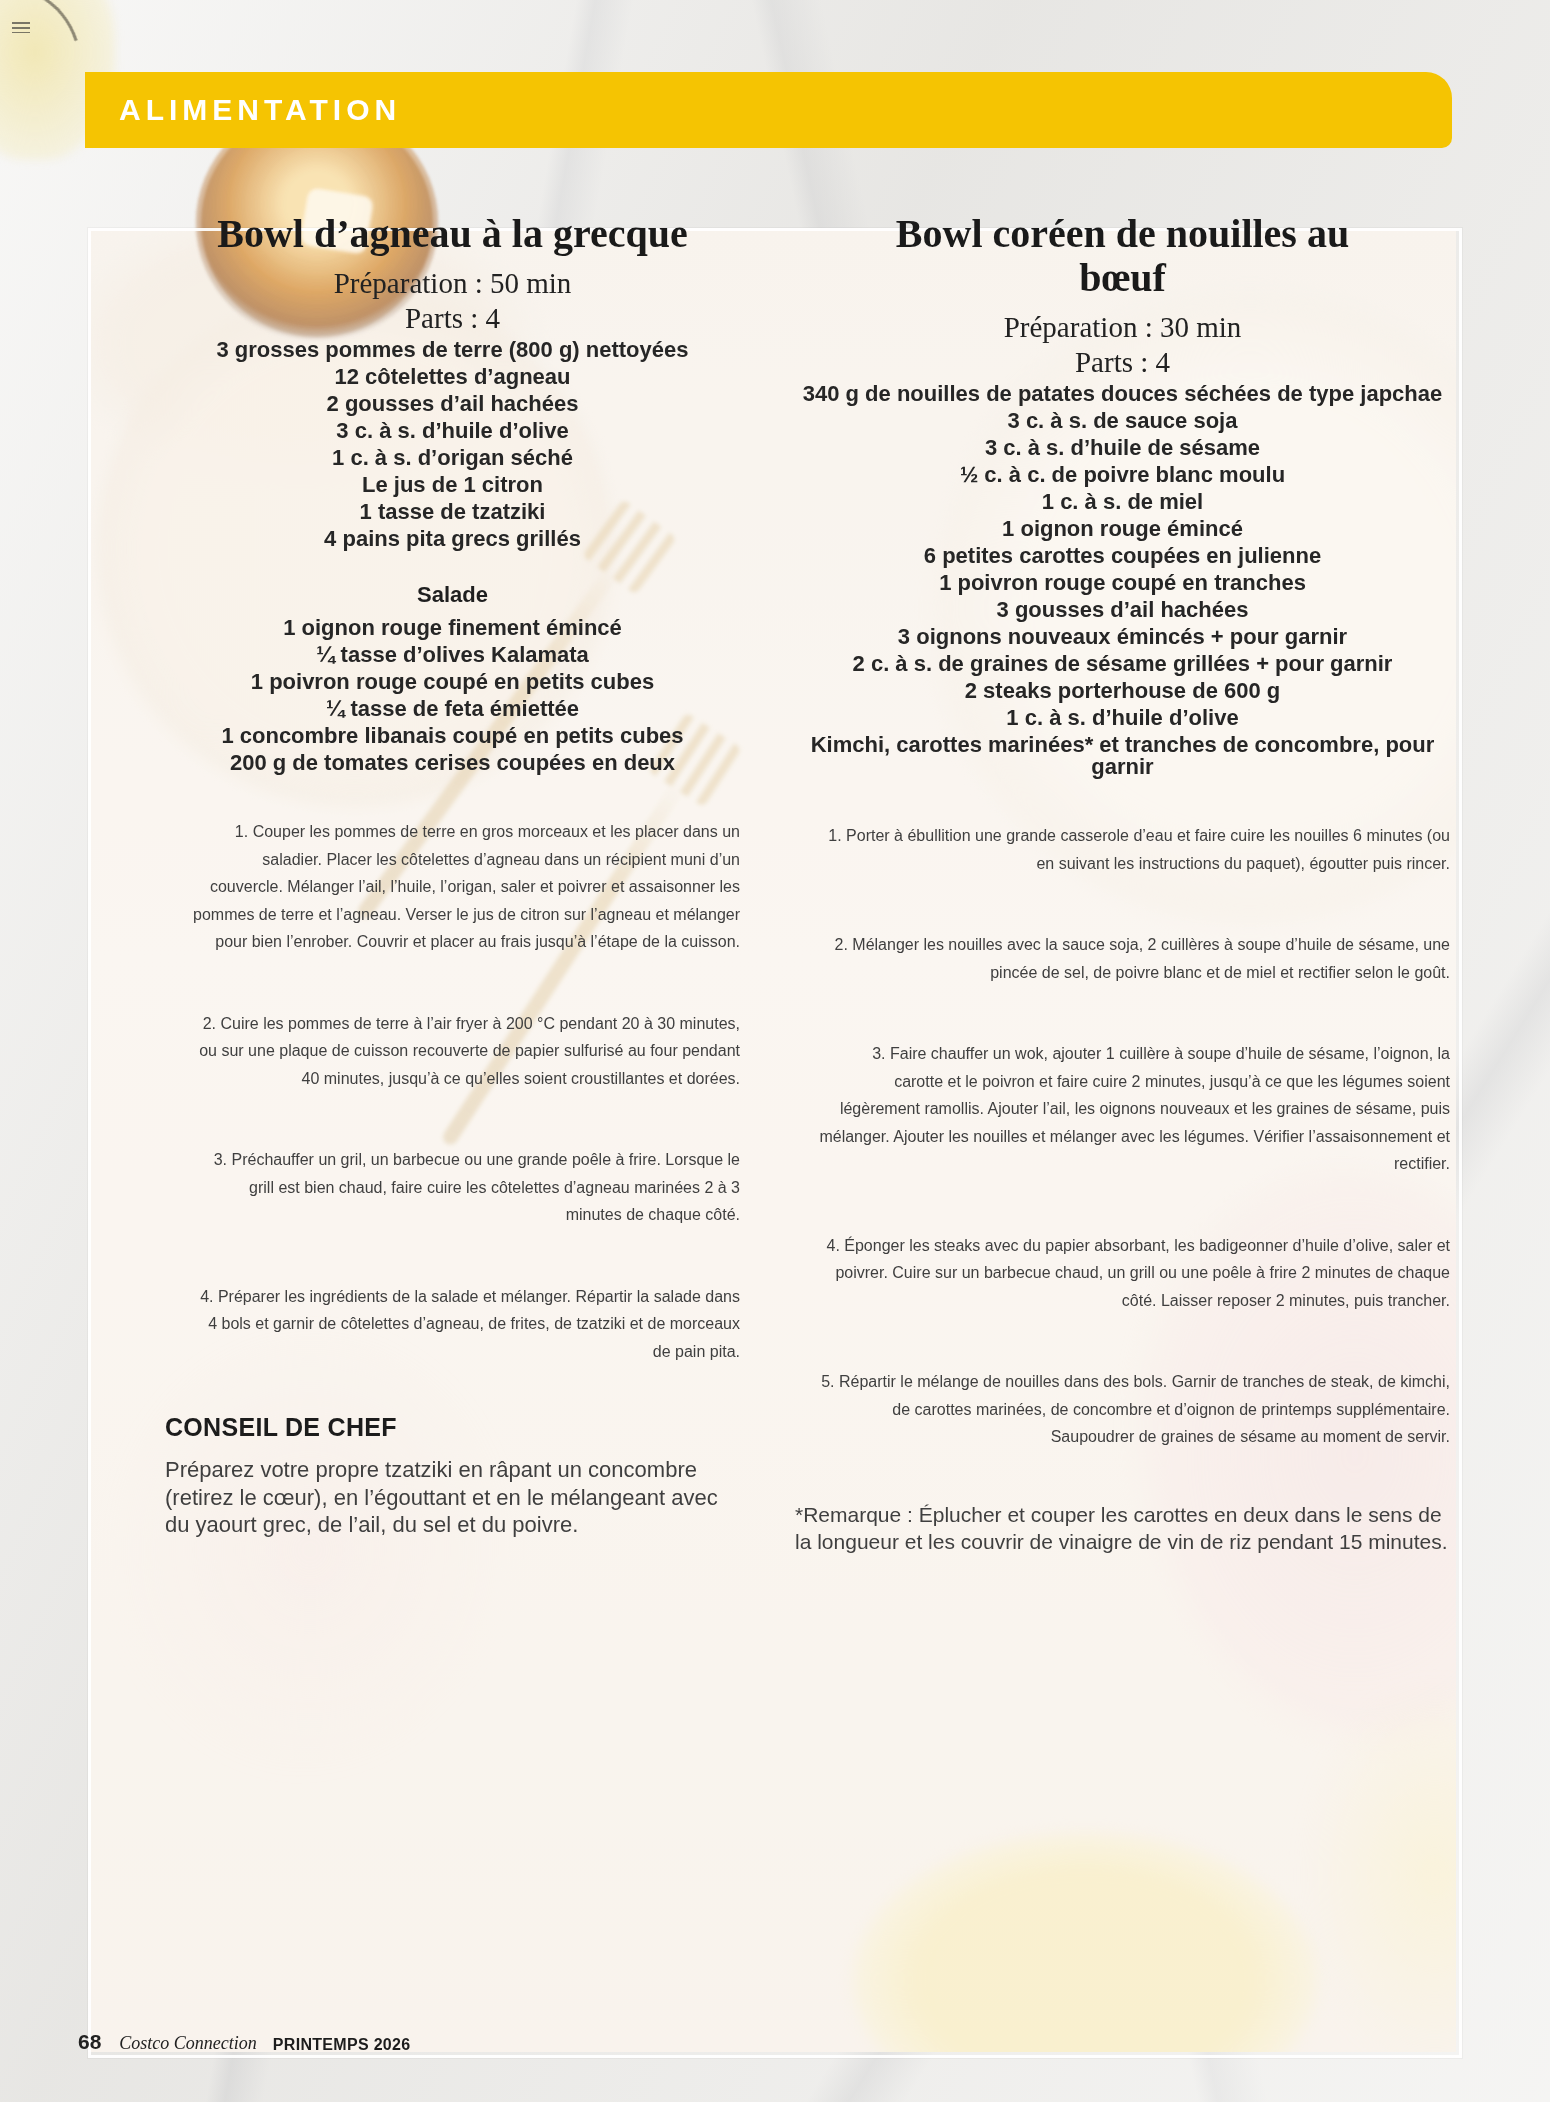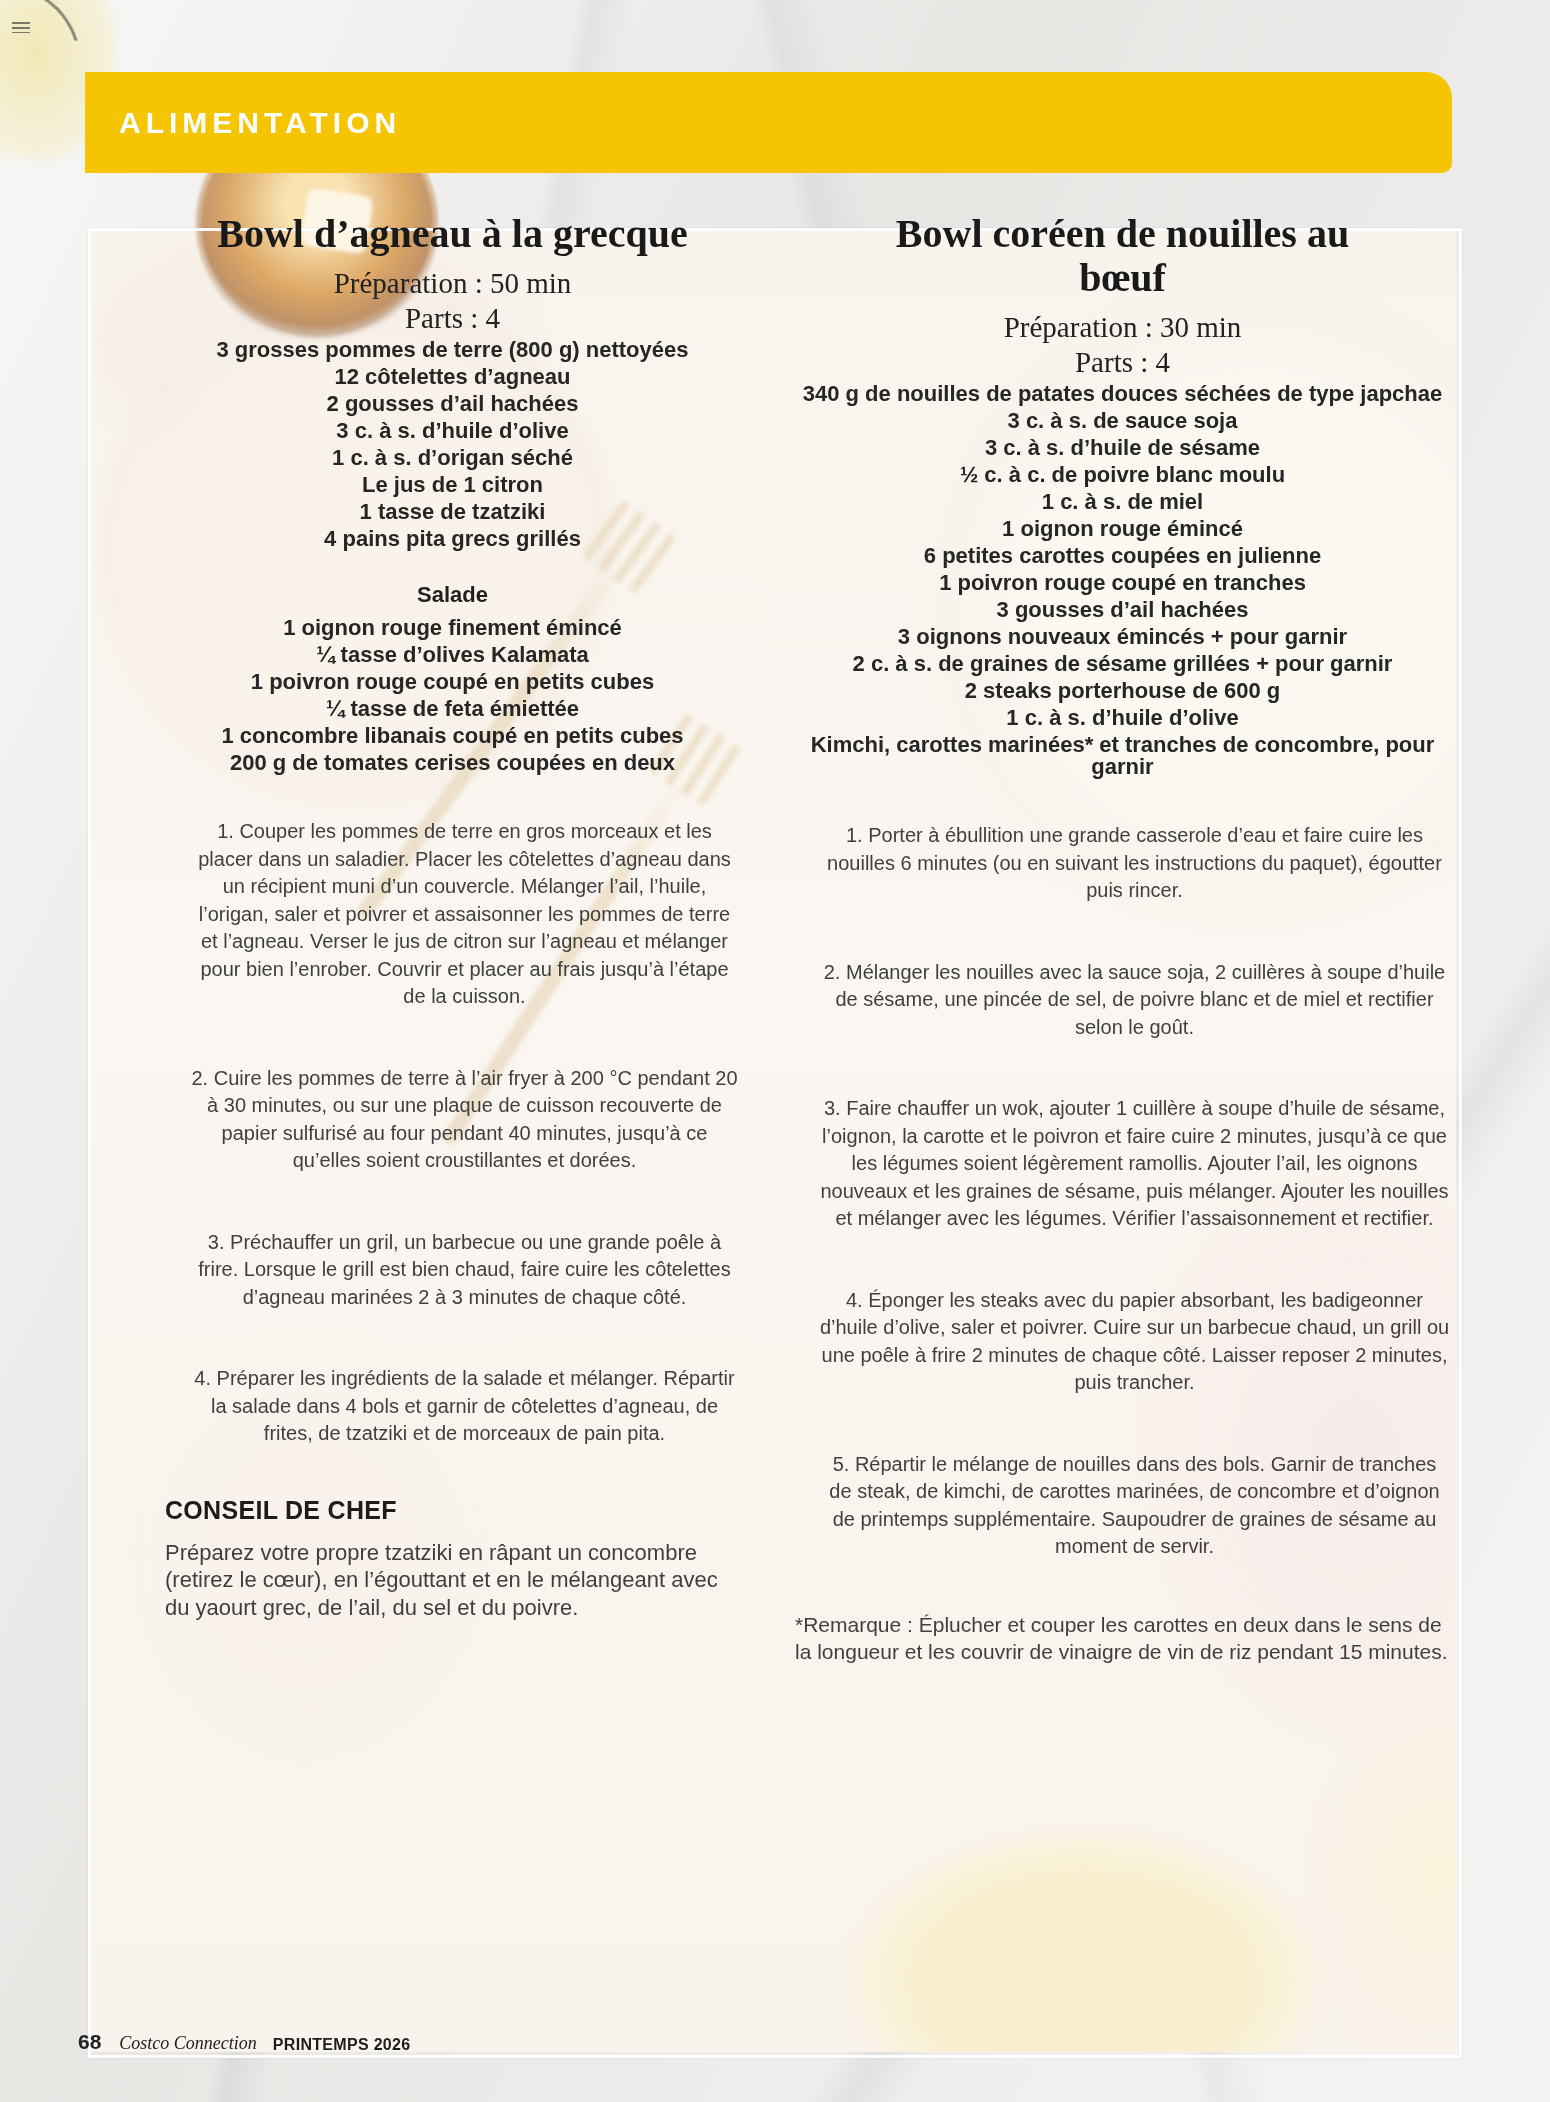--- a/index.html
+++ b/index.html
@@ -63,39 +63,39 @@
       border-top-color:rgba(40,35,30,.5); z-index:2; filter:blur(.5px);}
   .arc1{left:-75px; top:-15px; transform:rotate(28deg);}
   .arc2{left:60px;  top:-95px; transform:rotate(55deg);}
   .tiny-mark{position:absolute; left:12px; top:22px; width:18px; height:11px; z-index:2;
       background:repeating-linear-gradient(180deg, rgba(40,40,40,.6) 0 2px, transparent 2px 5px);}
   
   .frame{position:absolute; left:88px; top:228px; width:1368px; height:1824px;
       border:3px solid rgba(255,255,255,.92); box-shadow:0 0 0 1px rgba(0,0,0,.03);
       z-index:6; pointer-events:none;}
   
-  .banner{position:absolute; left:85px; top:72px; width:1367px; height:101px; z-index:10;
+  .banner{position:absolute; left:85px; top:72px; width:1367px; height:76px; z-index:10;
       background:#F5C402; border-radius:0 26px 10px 0;
       display:flex; align-items:center;}
   .banner span{color:#ffffff; font-weight:bold; font-size:30px; letter-spacing:5px; padding-left:34px;
       font-family:"Liberation Sans", sans-serif;}
   
   .col{position:absolute; top:212px; z-index:8; color:#2c2c2c;}
   .col-left {left:165px; width:575px;}
   .col-right{left:795px; width:655px;}
   .title{font-family:"Liberation Serif", serif; font-weight:bold; font-size:40px; line-height:44px;
       text-align:center; color:#1a1a1a; margin:0;}
   .col-right .title{max-width:520px; margin:0 auto;}
   .meta{font-family:"Liberation Serif", serif; font-size:29px; line-height:35px; text-align:center;
       color:#222; margin-top:10px;}
   .ing-list{text-align:center; font-weight:bold; font-size:22px; color:#262626;}
   .ing{line-height:22px; padding:2.5px 0;}
   .sub-h{font-size:22px; font-weight:bold; text-align:center; margin:30px 0 0 0; color:#1f1f1f;}
   .ing-list.sub{margin-top:6px;}
-  .steps{margin-top:42px; font-size:20px; color:#3f3f3f; text-align:center;margin-left:24px;}
+  .steps{margin-top:42px; font-size:16px; color:#3f3f3f; text-align:right;margin-left:24px;}
   .step{line-height:27.5px; margin:0 0 54px 0;}
   .tip-h{font-size:25px; font-weight:bold; color:#1c1c1c; margin:-6px 0 0 0; letter-spacing:.3px;}
   .tip{font-size:22px; line-height:27.5px; color:#3f3f3f; margin:14px 0 0 0;}
   .note{font-size:21px; line-height:27px; color:#3f3f3f; margin:-4px 0 0 0;}
   
   .footer{position:absolute; left:78px; top:2030px; z-index:9; display:flex; align-items:flex-end;}
   .footer .pg{font-weight:bold; font-size:21px; color:#222;}
   .footer .mag{font-family:"Liberation Serif", serif; font-style:italic; font-size:18px; color:#222; margin-left:18px;}
   .footer .issue{font-weight:bold; font-size:16px; color:#1d1d1d; margin-left:16px; letter-spacing:.3px;}
 </style>

